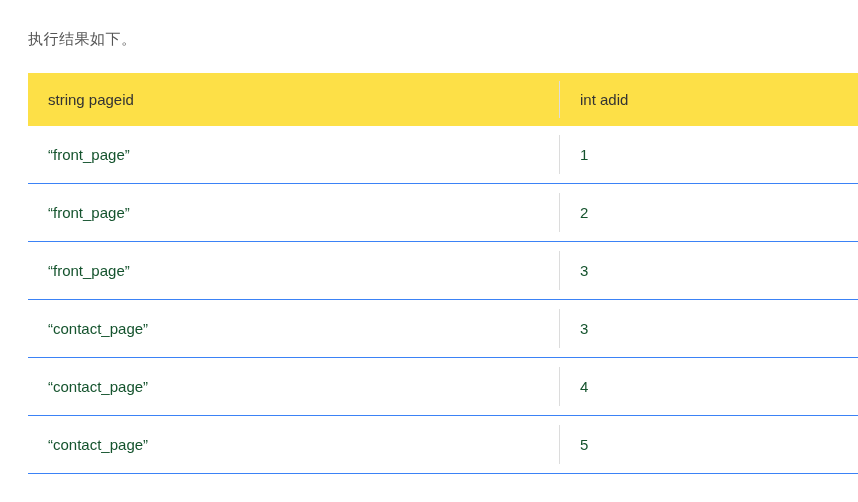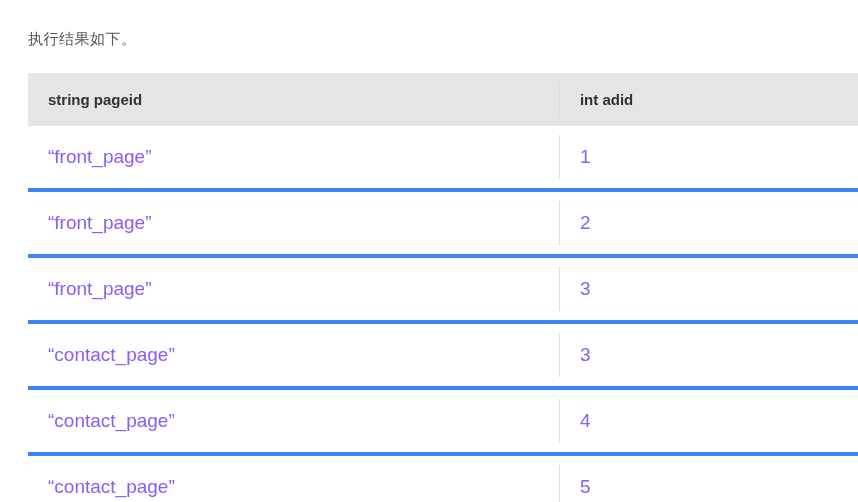--- a/index.html
+++ b/index.html
@@ -18,32 +18,32 @@
       font-size: 15px;
       color: #555;
       margin-bottom: 24px;
       letter-spacing: 0.5px;
     }
     table {
       width: 100%;
       border-collapse: collapse;
     }
     thead th {
-      background: #e5e5e5;
+      background: #fde047;
       text-align: left;
       padding: 18px 20px;
-      font-weight: 700;
+      font-weight: 400;
       font-size: 15px;
       color: #333;
     }
     tbody td {
       padding: 20px 20px;
-      border-bottom: 4px solid #3b82f6;
-      font-size: 19px;
-      color: #8b5cf6;
+      border-bottom: 1px solid #3b82f6;
+      font-size: 15px;
+      color: #14532d;
     }
     .col1 {
       width: 62%;
       position: relative;
     }
     thead th.col1::after,
     tbody td.col1::after {
       content: "";
       position: absolute;
       right: 0;

